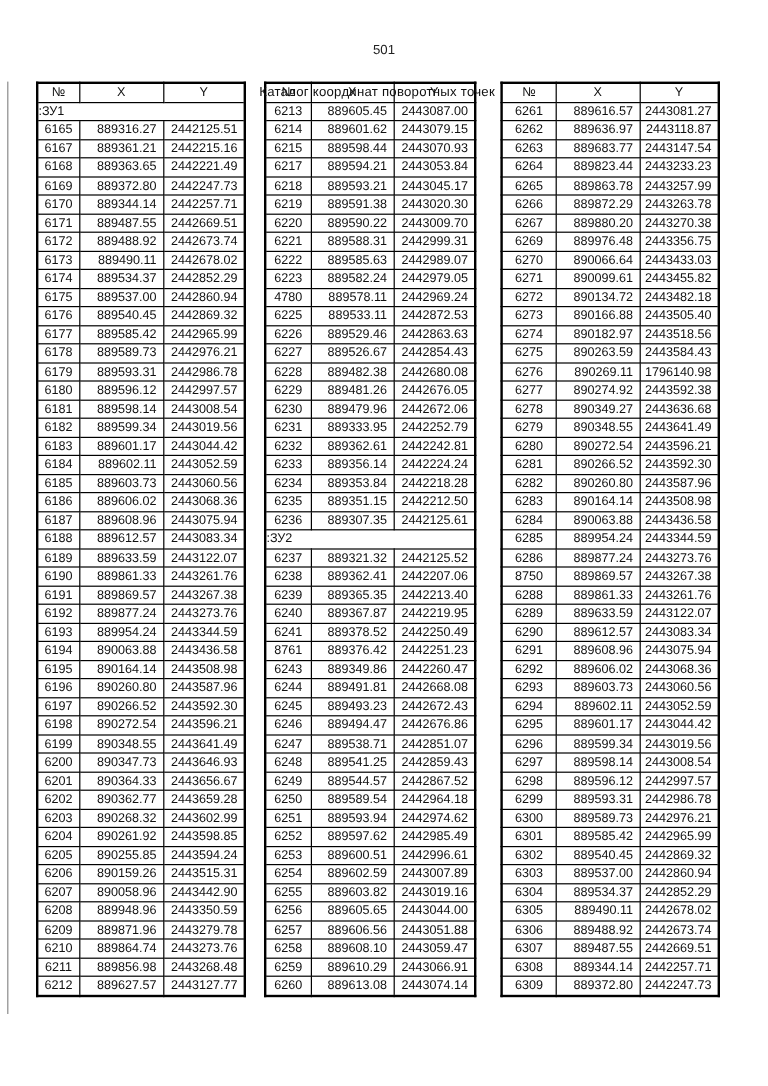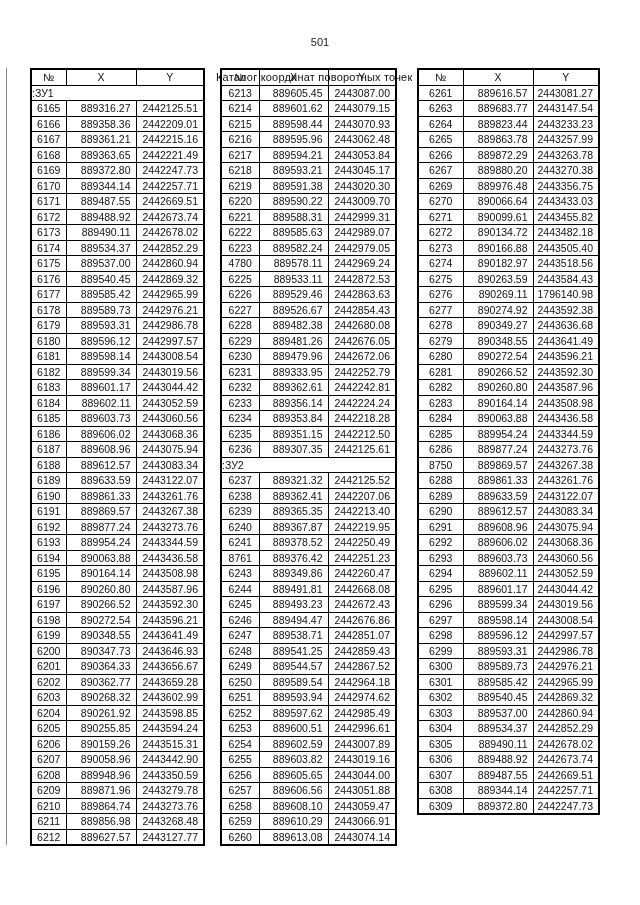--- a/index.html
+++ b/index.html
@@ -81,25 +81,20 @@
     <tbody>
         <tr>
           <td colspan="3" class="section">:ЗУ1</td>
         </tr>
         <tr>
           <td class="cn">6165</td>
           <td class="cx">889316.27</td>
           <td class="cy">2442125.51</td>
         </tr>
         <tr>
-          <td class="cn">6166</td>
-          <td class="cx">889358.36</td>
-          <td class="cy">2442209.01</td>
-        </tr>
-        <tr>
           <td class="cn">6167</td>
           <td class="cx">889361.21</td>
           <td class="cy">2442215.16</td>
         </tr>
         <tr>
           <td class="cn">6168</td>
           <td class="cx">889363.65</td>
           <td class="cy">2442221.49</td>
         </tr>
         <tr>
@@ -348,25 +343,20 @@
           <td class="cn">6214</td>
           <td class="cx">889601.62</td>
           <td class="cy">2443079.15</td>
         </tr>
         <tr>
           <td class="cn">6215</td>
           <td class="cx">889598.44</td>
           <td class="cy">2443070.93</td>
         </tr>
         <tr>
-          <td class="cn">6216</td>
-          <td class="cx">889595.96</td>
-          <td class="cy">2443062.48</td>
-        </tr>
-        <tr>
           <td class="cn">6217</td>
           <td class="cx">889594.21</td>
           <td class="cy">2443053.84</td>
         </tr>
         <tr>
           <td class="cn">6218</td>
           <td class="cx">889593.21</td>
           <td class="cy">2443045.17</td>
         </tr>
         <tr>
@@ -598,20 +588,25 @@
           <th>Y</th>
         </tr>
       </thead>
     <tbody>
         <tr>
           <td class="cn">6261</td>
           <td class="cx">889616.57</td>
           <td class="cy">2443081.27</td>
         </tr>
         <tr>
+          <td class="cn">6262</td>
+          <td class="cx">889636.97</td>
+          <td class="cy">2443118.87</td>
+        </tr>
+        <tr>
           <td class="cn">6263</td>
           <td class="cx">889683.77</td>
           <td class="cy">2443147.54</td>
         </tr>
         <tr>
           <td class="cn">6264</td>
           <td class="cx">889823.44</td>
           <td class="cy">2443233.23</td>
         </tr>
         <tr>

